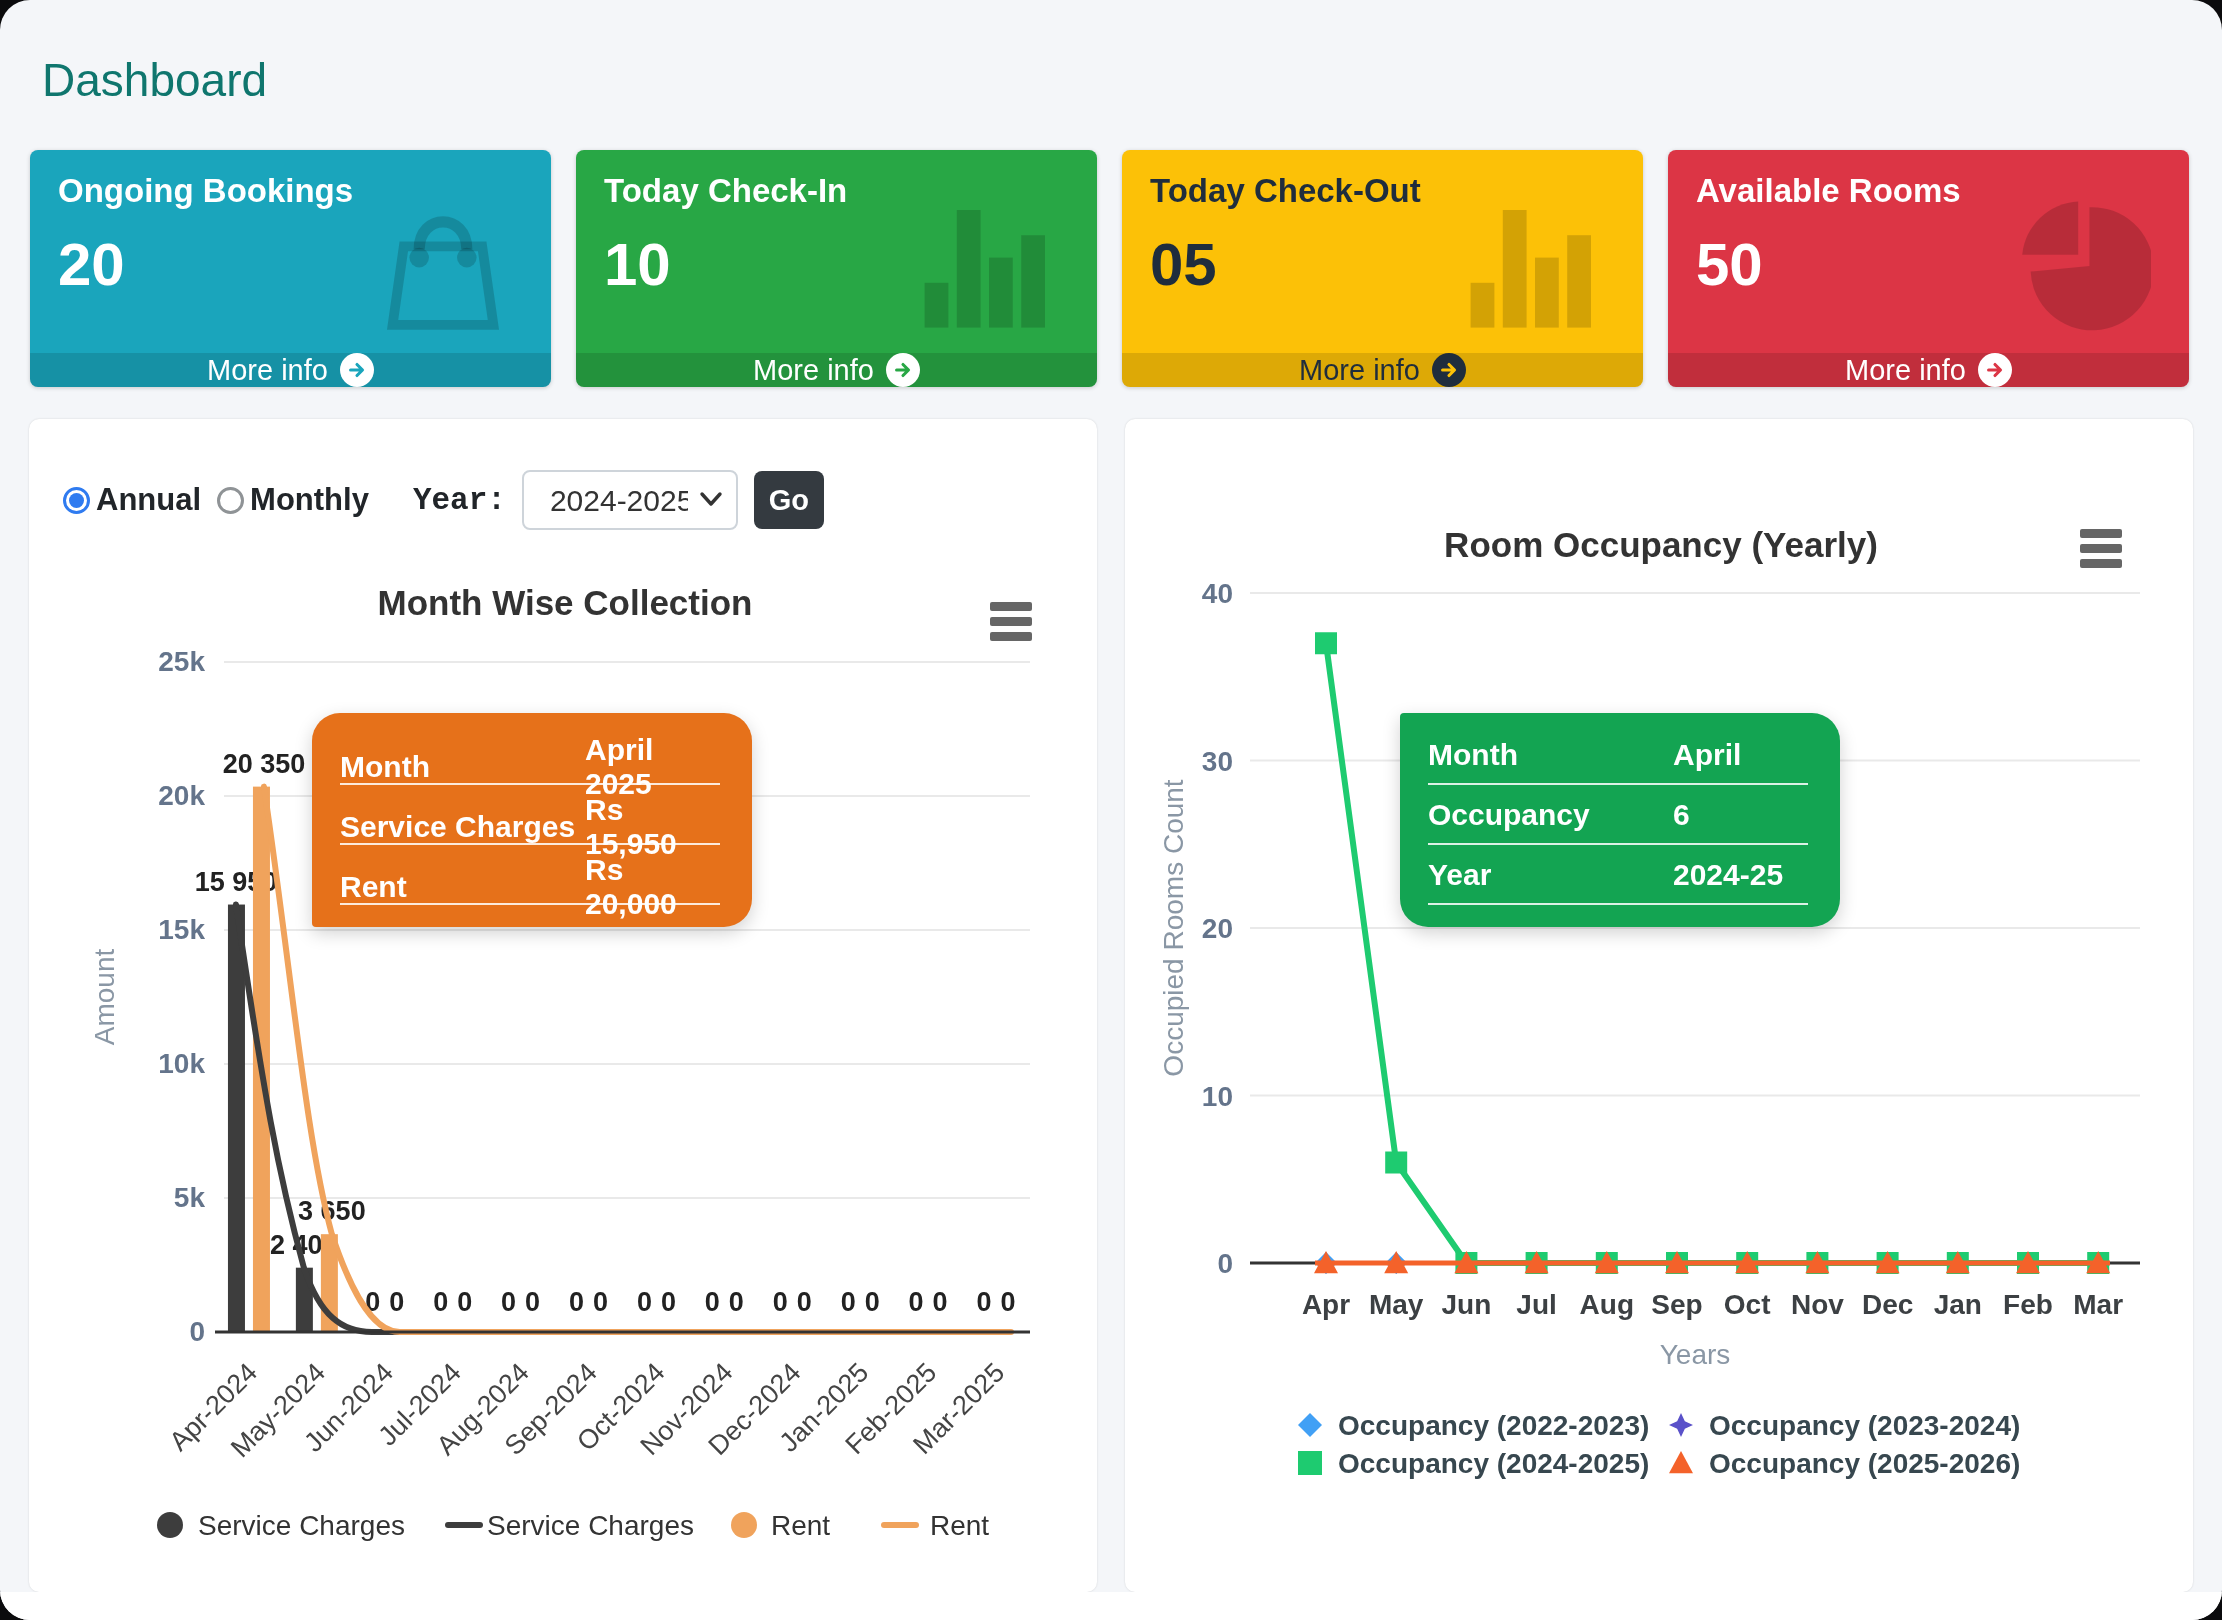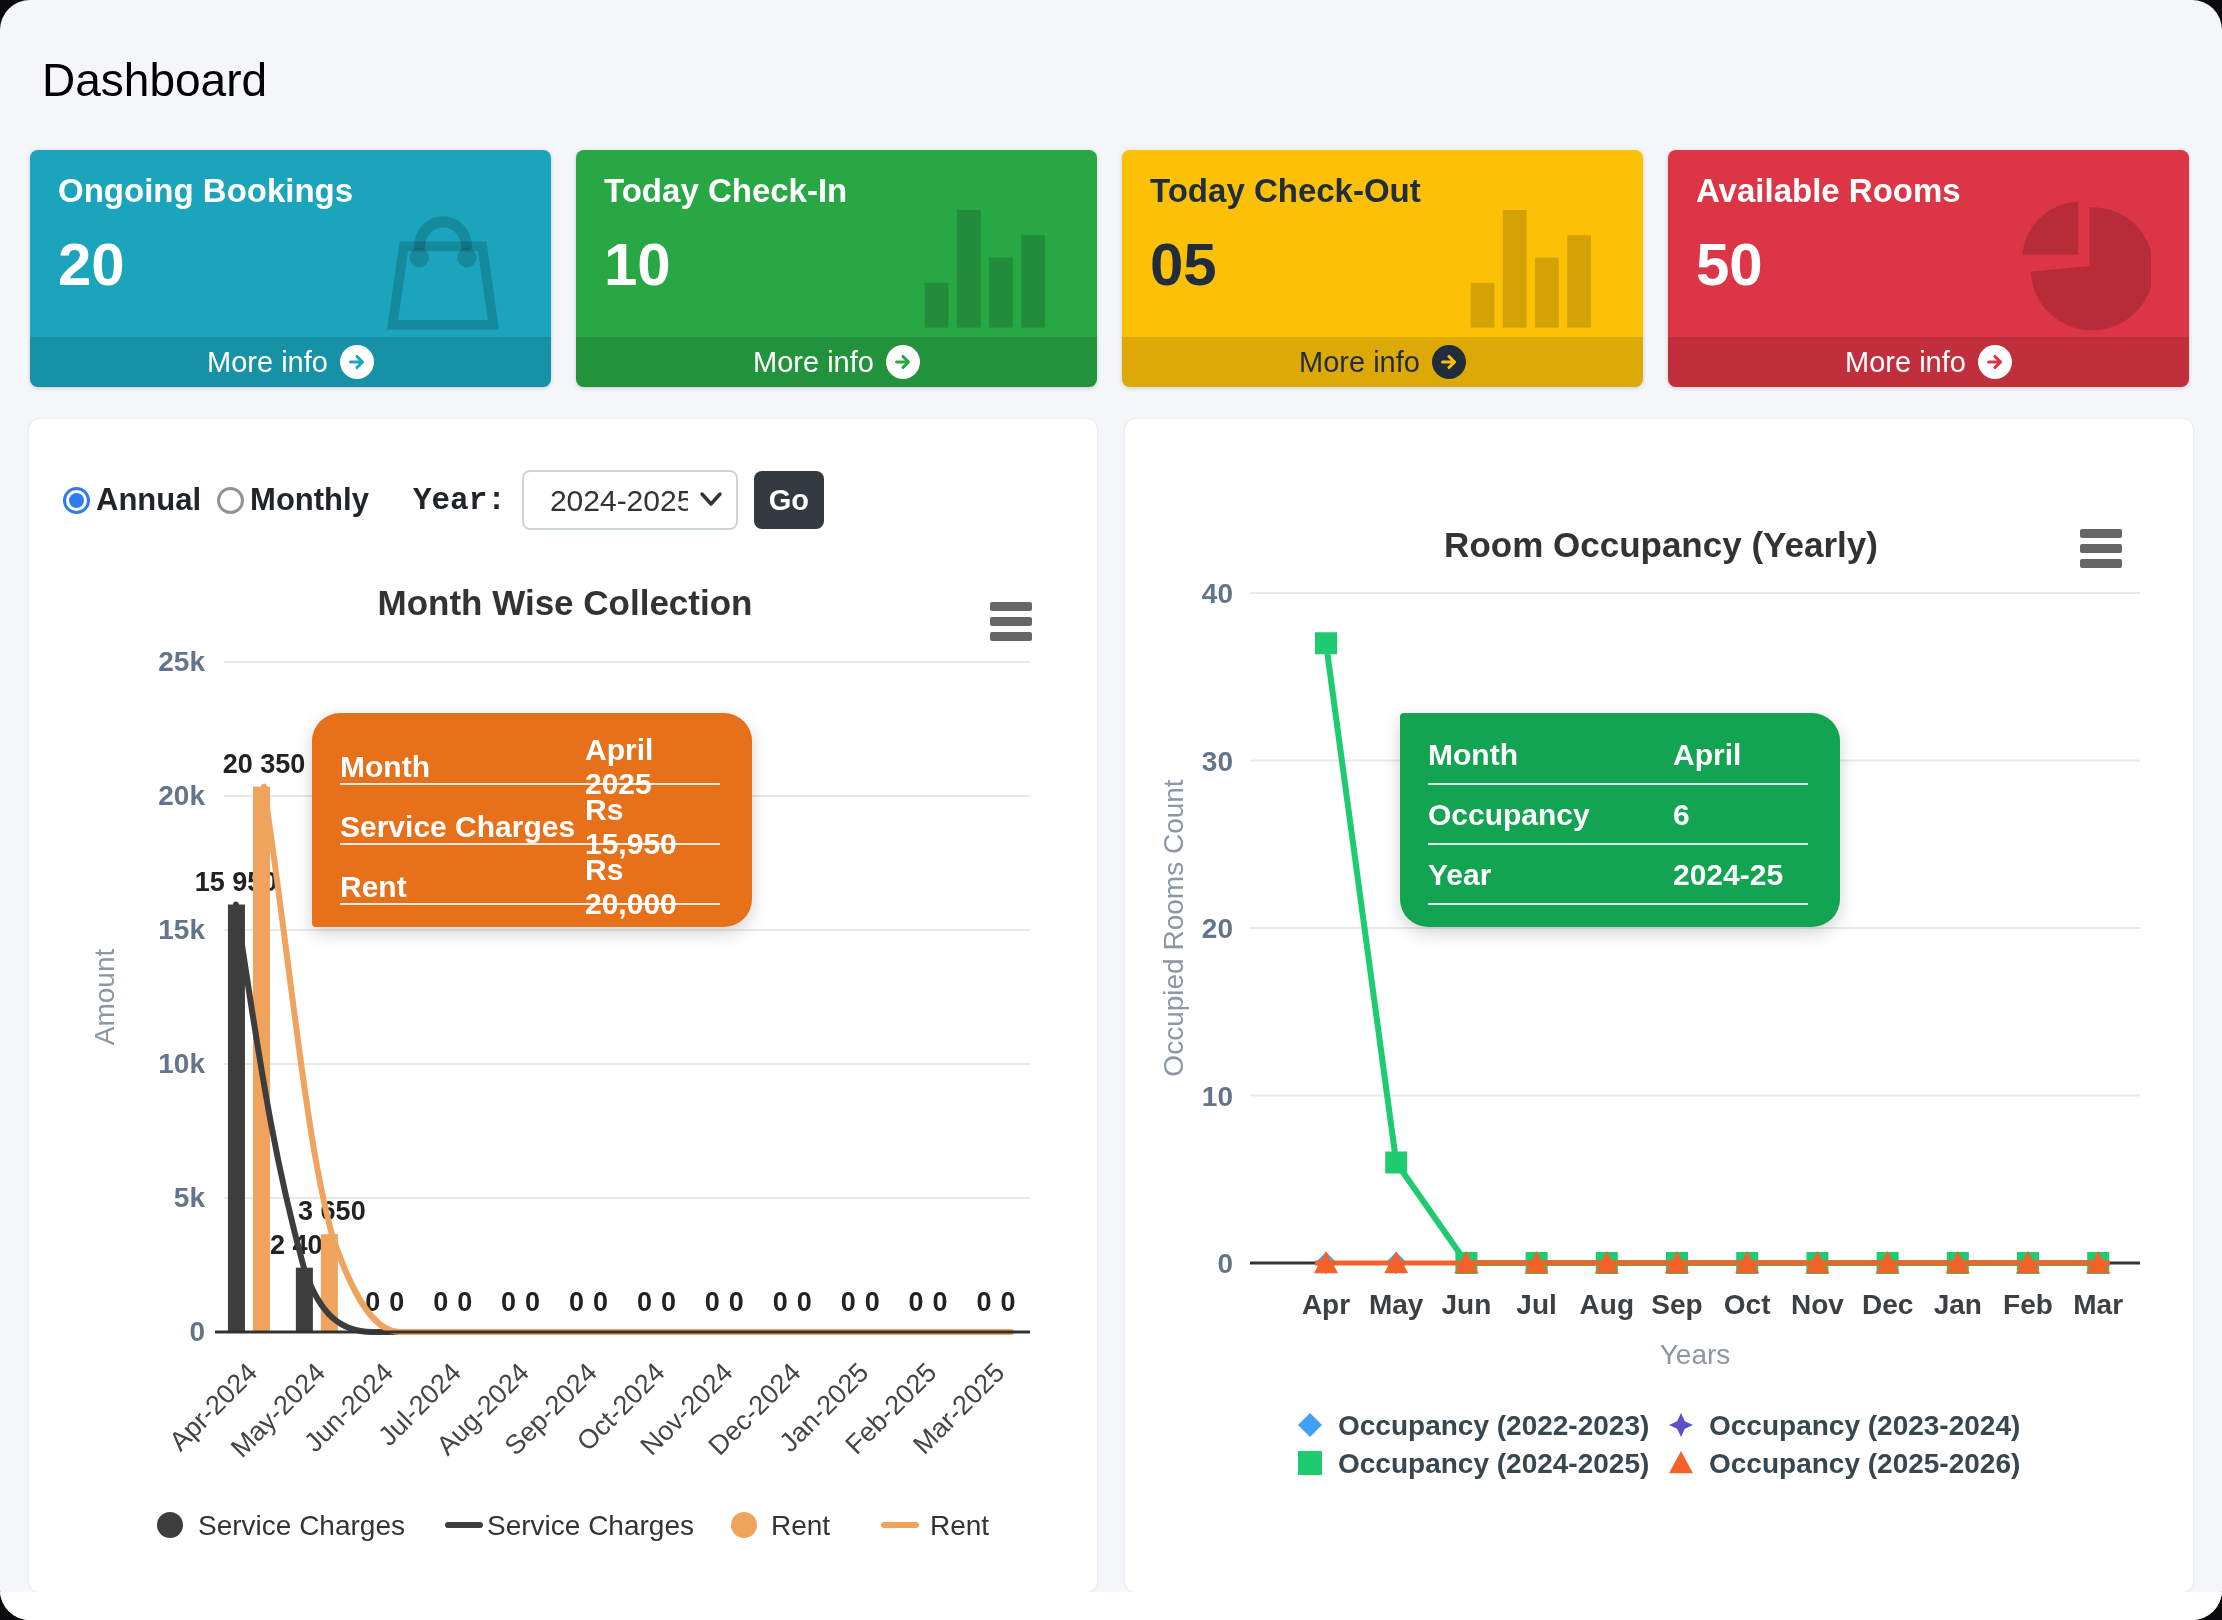--- a/index.html
+++ b/index.html
@@ -1,24 +1,24 @@
 <!DOCTYPE html>
 <html><head>
 <meta charset="utf-8">
 <style>
   html,body{margin:0;padding:0;background:#0b0b0d;font-family:"Liberation Sans",sans-serif;}
   #stage{position:relative;width:2222px;height:1620px;background:#f4f6f9;border-radius:30px;overflow:hidden;}
   
-  .page-title{position:absolute;left:42px;top:22px;font-size:46px;font-weight:500;color:#000000;}
+  .page-title{position:absolute;left:42px;top:22px;font-size:46px;font-weight:500;color:#0f766e;}
   
   .small-box{position:absolute;top:150px;width:521px;height:237px;border-radius:8px;background:var(--bg);color:var(--fg);box-shadow:0 1px 4px rgba(0,0,0,.18);overflow:hidden;}
   .sb-title{position:absolute;left:28px;top:22px;font-size:33px;font-weight:600;}
   .sb-value{position:absolute;left:28px;top:80px;font-size:60px;font-weight:700;}
   .sb-icon{position:absolute;right:38px;top:46px;width:140px;height:142px;color:rgba(0,0,0,0.16);}
-  .sb-footer{position:absolute;left:0;right:0;bottom:0;height:50px;background:rgba(0,0,0,0.12);display:flex;align-items:center;justify-content:center;gap:12px;font-size:29px;font-weight:500;cursor:pointer;}
+  .sb-footer{position:absolute;left:0;right:0;bottom:0;height:34px;background:rgba(0,0,0,0.12);display:flex;align-items:center;justify-content:center;gap:12px;font-size:29px;font-weight:500;cursor:pointer;}
   .arrow-circle{width:34px;height:34px;border-radius:50%;background:currentColor;display:inline-flex;align-items:center;justify-content:center;}
   .arrow-circle svg{width:22px;height:22px;}
   
   .panel{position:absolute;top:419px;width:1068px;height:1173px;background:#ffffff;border-radius:10px;box-shadow:0 0 2px rgba(0,0,0,.15);}
   #panel-collection{left:29px;}
   #panel-occupancy{left:1125px;}
   .bottom-strip{position:absolute;left:0;right:0;top:1592px;height:28px;background:#ffffff;}
   
   .controls{position:absolute;left:34px;top:52px;height:58px;display:flex;align-items:center;gap:16px;}
   .radio{display:flex;align-items:center;gap:6px;cursor:pointer;}

